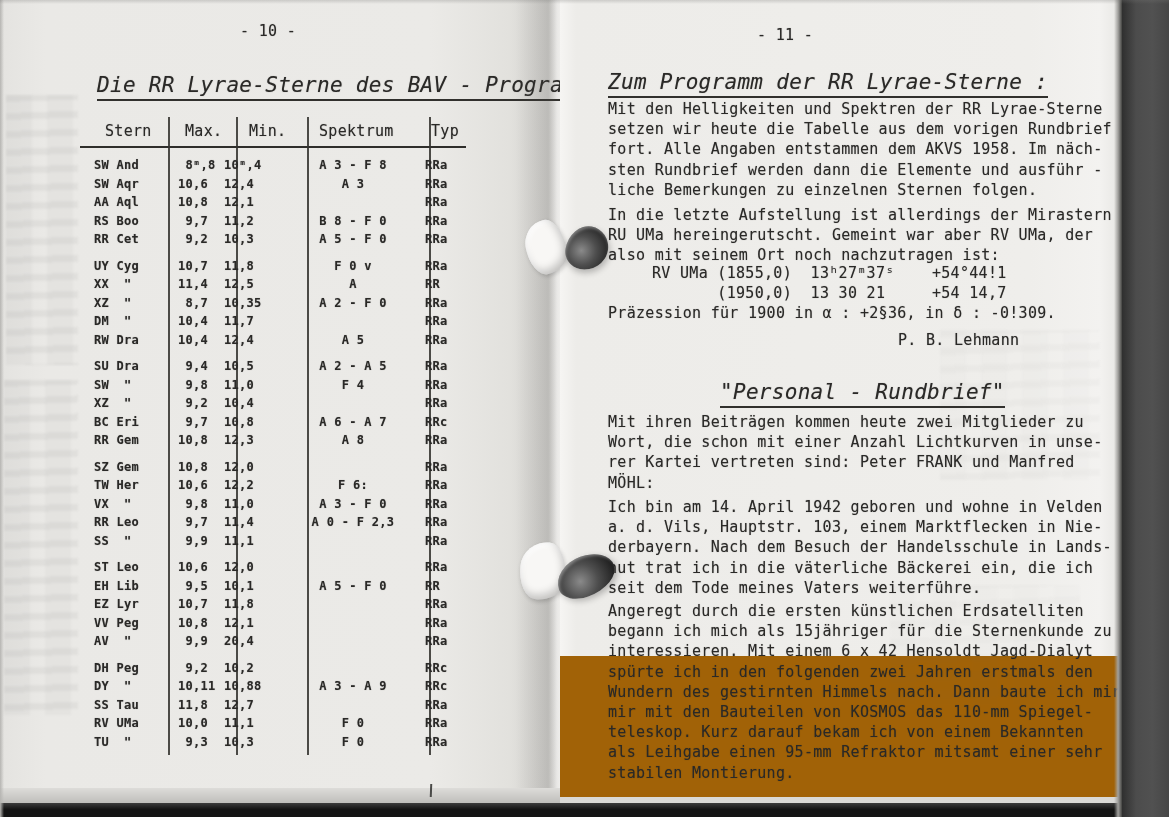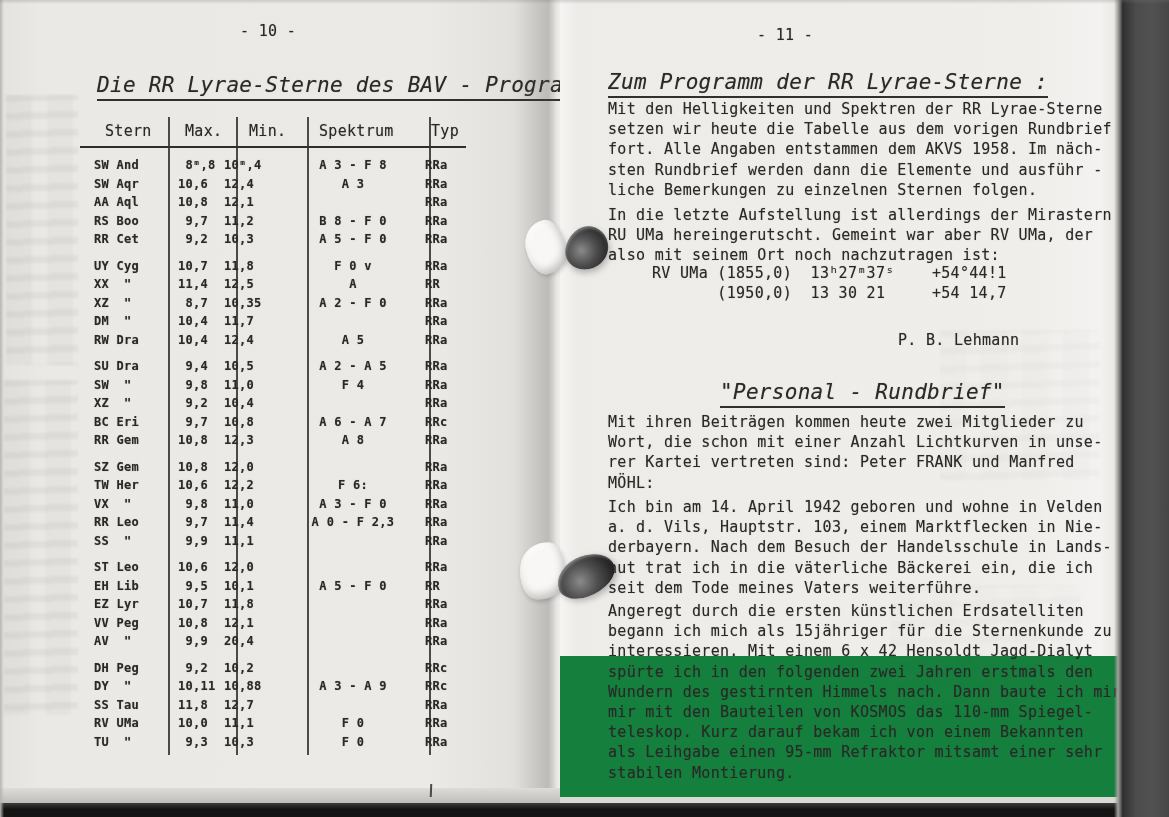--- a/index.html
+++ b/index.html
@@ -1,18 +1,18 @@
 <!DOCTYPE html>
 <html><head>
 <meta charset="utf-8">
 <style>
   html,body { margin:0; padding:0; background:#777; }
   .scan {
     position:relative; width:1169px; height:817px; overflow:hidden;
-    background:#15803d;
+    background:#a16207;
     font-family:"DejaVu Sans Mono","Liberation Mono",monospace;
     color:#2a2927;
   }
   .scan * { box-sizing:border-box; }
   .txt { text-shadow:0 0 1px rgba(40,40,40,.38); letter-spacing:.3px; }
 
   
   .page-left {
     position:absolute; left:0; top:0; width:560px; height:817px;
     background:linear-gradient(90deg,#e4e3e0 0,#eae9e6 45px,#ebeae7 430px,#e2e1dd 510px,#cfcecb 548px,#f4f3f1 557px);
@@ -341,20 +341,21 @@
     <div class="para txt" style="left:48px; top:99px;">Mit den Helligkeiten und Spektren der RR Lyrae-Sterne
 setzen wir heute die Tabelle aus dem vorigen Rundbrief
 fort. Alle Angaben entstammen dem AKVS 1958. Im näch-
 sten Rundbrief werden dann die Elemente und ausführ -
 liche Bemerkungen zu einzelnen Sternen folgen.</div>
     <div class="para txt" style="left:48px; top:205px;">In die letzte Aufstellung ist allerdings der Mirastern
 RU UMa hereingerutscht. Gemeint war aber RV UMa, der
 also mit seinem Ort noch nachzutragen ist:</div>
     <div class="para txt" style="left:92px; top:263px;">RV UMa (1855,0)  13ʰ27ᵐ37ˢ    +54°44!1
        (1950,0)  13 30 21     +54 14,7</div>
+    <div class="para txt" style="left:48px; top:303px;">Präzession für 1900 in α : +2§36, in δ : -0!309.</div>
     <div class="para txt" style="left:338px; top:330px;">P. B. Lehmann</div>
 
     <div class="abs heading txt" style="left:160px; top:380px;">"Personal - Rundbrief"</div>
 
     <div class="para txt" style="left:48px; top:412px;">Mit ihren Beiträgen kommen heute zwei Mitglieder zu
 Wort, die schon mit einer Anzahl Lichtkurven in unse-
 rer Kartei vertreten sind: Peter FRANK und Manfred
 MÖHL:</div>
     <div class="para txt" style="left:48px; top:497px;">Ich bin am 14. April 1942 geboren und wohne in Velden
 a. d. Vils, Hauptstr. 103, einem Marktflecken in Nie-

